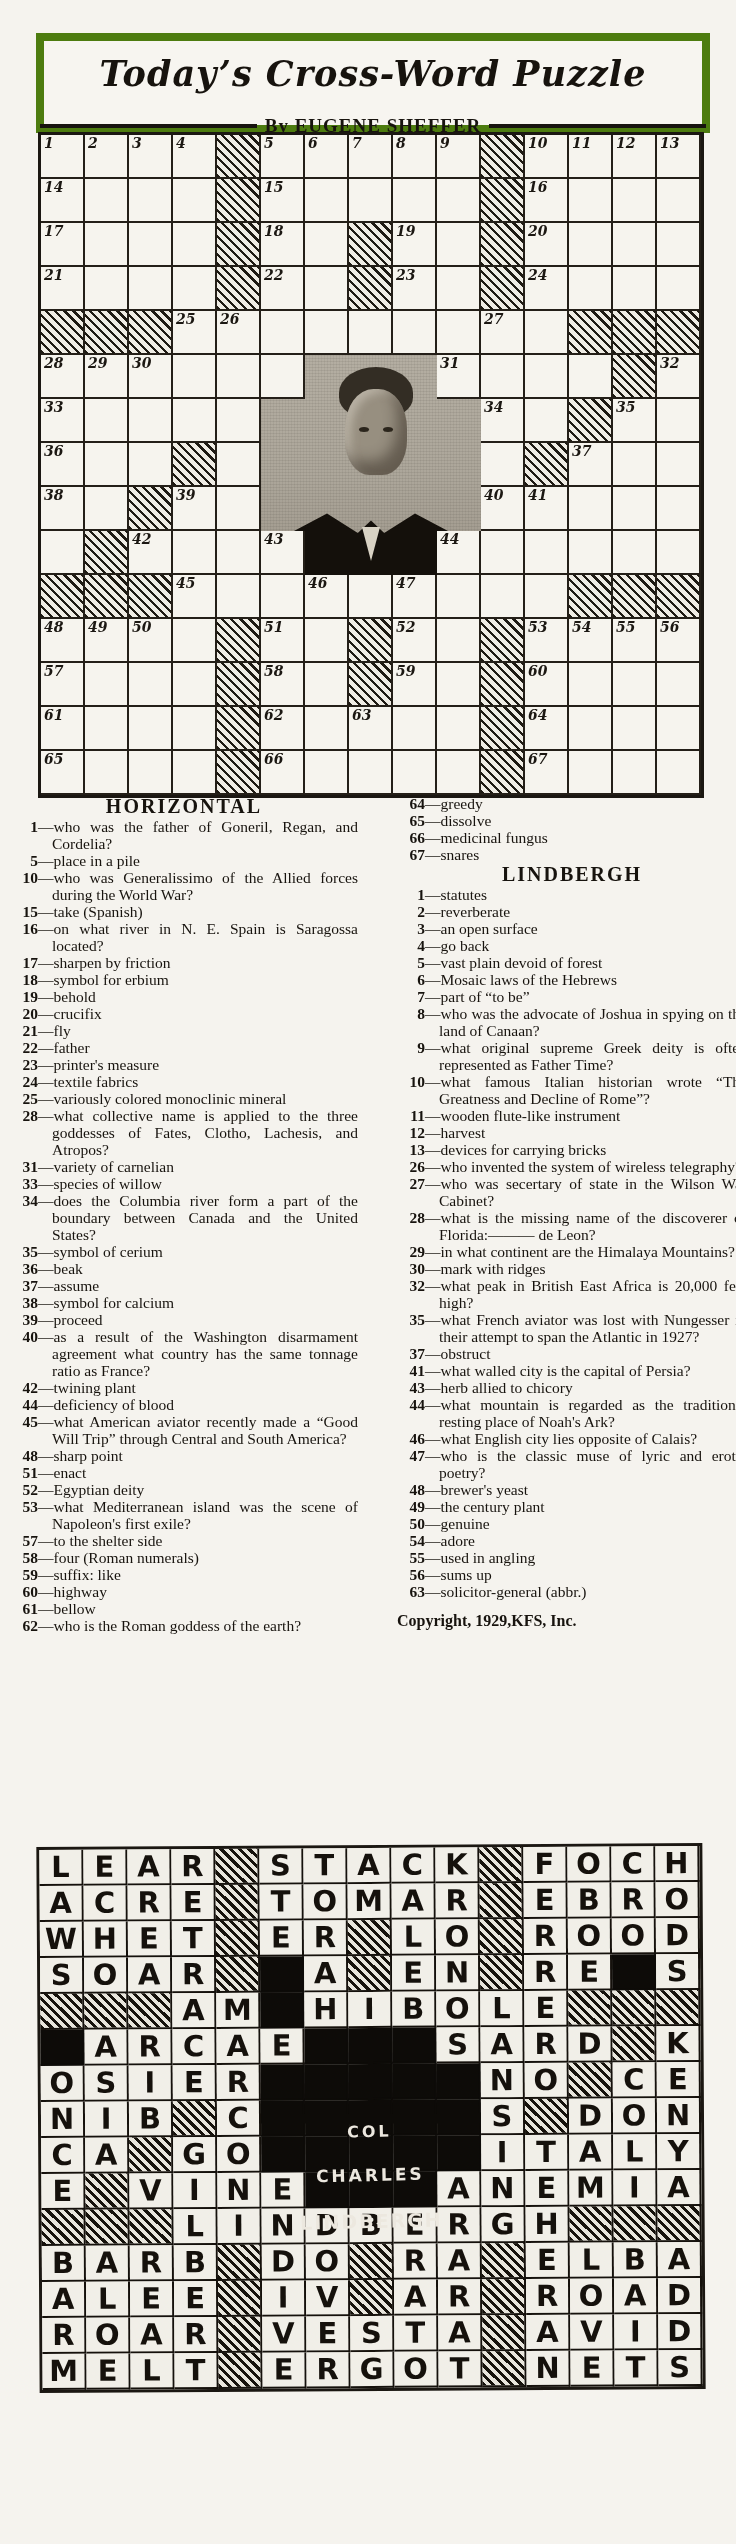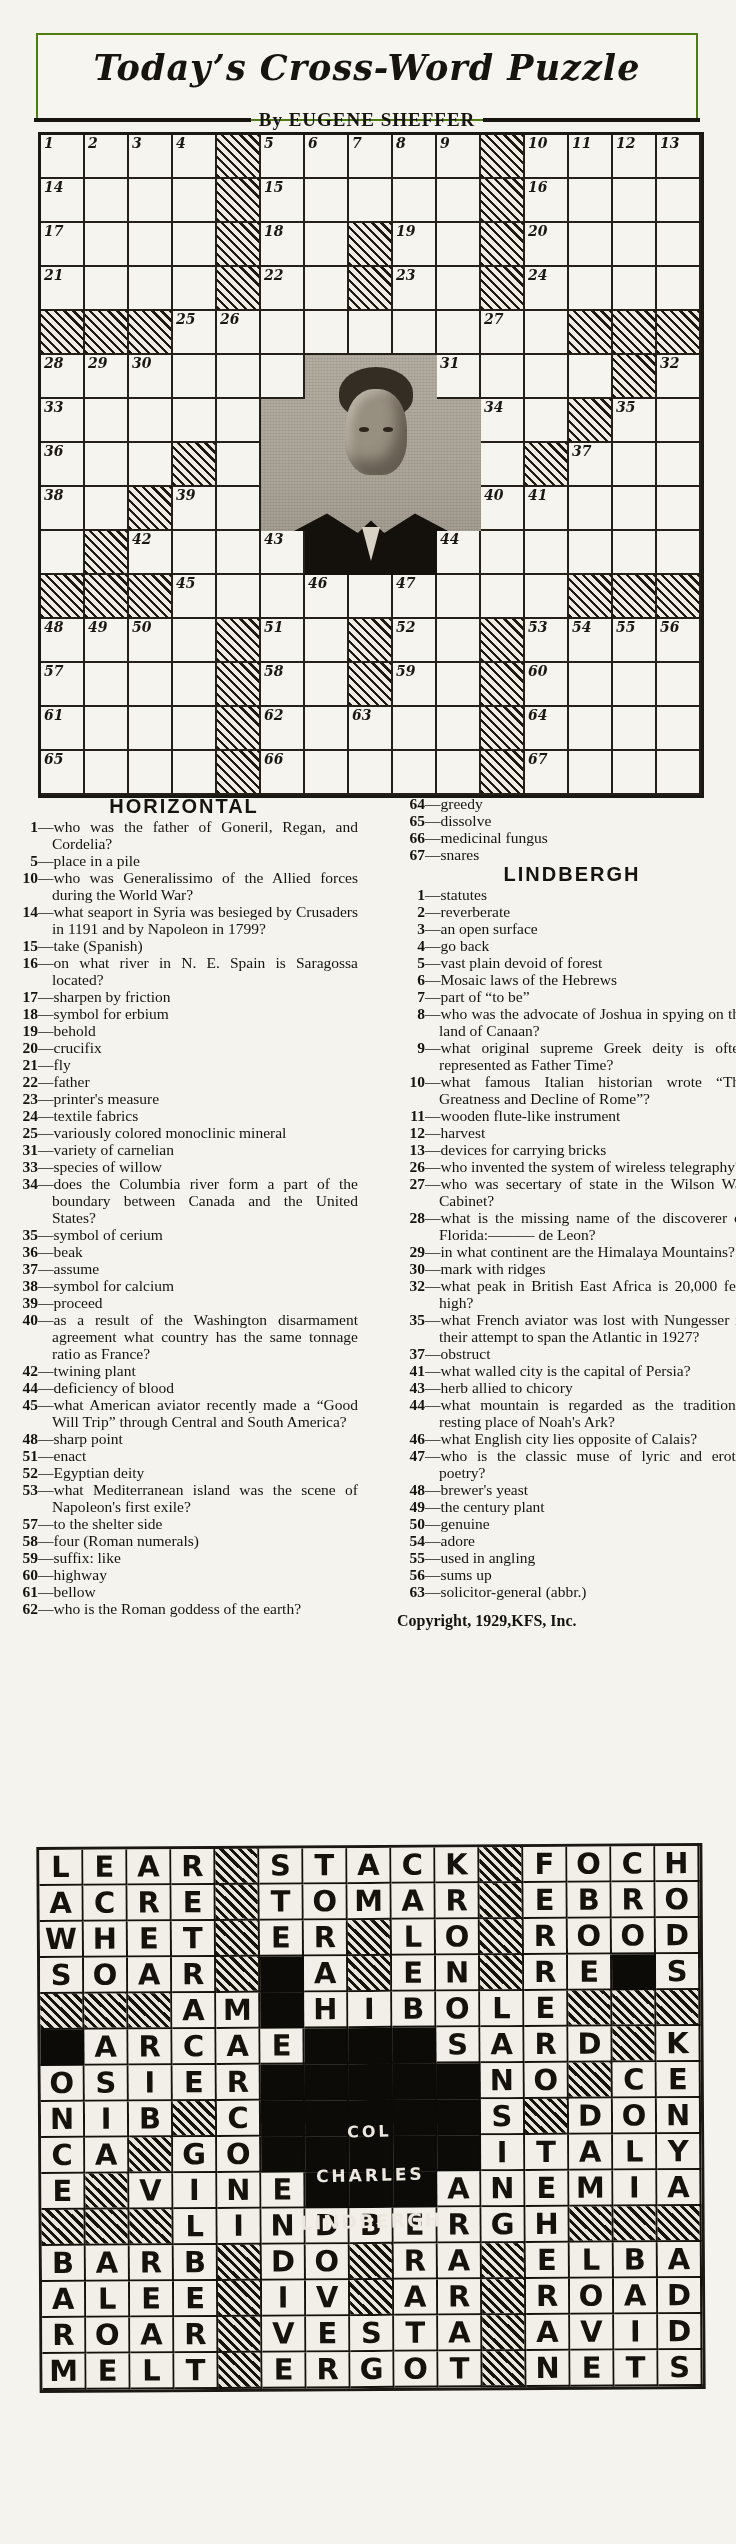--- a/index.html
+++ b/index.html
@@ -1,20 +1,20 @@
 <!DOCTYPE html>
 <html><head>
 <meta charset="utf-8">
 <style>
   html,body{margin:0;padding:0;}
   #page{position:relative;width:736px;height:2544px;background:#f5f3ee;
         font-family:"Liberation Serif",serif;color:#17130e;overflow:hidden;}
   
   #title-box{position:absolute;left:36px;top:33px;width:658px;height:84px;
-             border:2px solid #4d7c0f;background:#f7f5f0;}
+             border:8px solid #4d7c0f;background:#f7f5f0;}
   #title-text{margin-top:12px;text-align:center;font-family:"DejaVu Serif",serif;
               font-style:italic;font-weight:bold;font-size:35px;letter-spacing:1px;}
   #byline-row{position:absolute;left:-4px;right:-4px;bottom:-12px;display:flex;align-items:center;}
   .byline-rule{flex:1;height:4px;background:#17130e;}
   #byline-text{padding:0 8px;font-weight:bold;font-size:19px;letter-spacing:1px;background:transparent;}
   
   .xwgrid{position:absolute;left:38px;top:132px;width:660px;
           display:grid;grid-template-columns:repeat(15,44px);
           border:3px solid #1b1712;background:#f6f4ee;}
   #puzzle-cells{grid-auto-rows:44px;}
@@ -39,21 +39,21 @@
   #ph-eye-l{left:98px;} #ph-eye-r{left:122px;}
   #ph-suit{left:0;bottom:0;width:220px;height:70px;background:#14100b;
            clip-path:polygon(0 100%,0 62%,30% 12%,44% 40%,50% 22%,56% 40%,70% 12%,100% 62%,100% 100%);}
   #ph-shirt{left:101px;bottom:14px;width:18px;height:34px;background:#d8d2c4;
             clip-path:polygon(0 0,100% 0,50% 100%);}
   
   .clue-col{position:absolute;top:795px;font-size:15.5px;line-height:17px;text-align:justify;}
   #col-left{left:10px;width:348px;}
   #col-right{left:397px;width:350px;}
   .list-header{text-align:center;font-weight:bold;font-size:20px;letter-spacing:2px;
-               font-family:Liberation Sans, sans-serif;line-height:22px;margin-bottom:1px;}
+               font-family:Liberation Serif, serif;line-height:22px;margin-bottom:1px;}
   .clue{padding-left:42px;text-indent:-42px;}
   .clue .n{display:inline-block;width:28px;text-align:right;font-weight:bold;text-indent:0;}
   #copyright{font-weight:bold;font-size:16px;margin-top:12px;}
   
   #solution-grid{top:1845px;transform:rotate(-0.35deg);border-width:3px;background:#f1efe8;}
   #solution-cells{grid-auto-rows:44px;}
   #solution-grid .cell{border-right:2.5px solid #15110c;border-bottom:2.5px solid #15110c;
       background:#f1efe8;display:flex;align-items:center;justify-content:center;
       font-family:"DejaVu Sans",sans-serif;font-weight:bold;font-size:29px;color:#15110c;}
   #solution-grid .cell.black{background:repeating-linear-gradient(45deg,#16120c 0px,#16120c 3px,#e8e5dc 3px,#e8e5dc 6.6px);}
@@ -447,32 +447,32 @@
       <div class="cell"></div>
       <div class="cell"></div>
     </div>
 
   <div class="clue-col" id="col-left">
     <div class="list-header">HORIZONTAL</div>
     <div id="h-clues">
         <div class="clue"><span class="n">1</span>—who was the father of Goneril, Regan, and Cordelia?</div>
         <div class="clue"><span class="n">5</span>—place in a pile</div>
         <div class="clue"><span class="n">10</span>—who was Generalissimo of the Allied forces during the World War?</div>
-        <div class="clue"><span class="n">14</span>—what seaport in Syria was besieged by Crusaders in 1191 and by Napoleon in 1799?</div>
         <div class="clue"><span class="n">15</span>—take (Spanish)</div>
         <div class="clue"><span class="n">16</span>—on what river in N. E. Spain is Saragossa located?</div>
         <div class="clue"><span class="n">17</span>—sharpen by friction</div>
         <div class="clue"><span class="n">18</span>—symbol for erbium</div>
         <div class="clue"><span class="n">19</span>—behold</div>
         <div class="clue"><span class="n">20</span>—crucifix</div>
         <div class="clue"><span class="n">21</span>—fly</div>
         <div class="clue"><span class="n">22</span>—father</div>
         <div class="clue"><span class="n">23</span>—printer's measure</div>
         <div class="clue"><span class="n">24</span>—textile fabrics</div>
         <div class="clue"><span class="n">25</span>—variously colored monoclinic mineral</div>
+        <div class="clue"><span class="n">28</span>—what collective name is applied to the three goddesses of Fates, Clotho, Lachesis, and Atropos?</div>
         <div class="clue"><span class="n">31</span>—variety of carnelian</div>
         <div class="clue"><span class="n">33</span>—species of willow</div>
         <div class="clue"><span class="n">34</span>—does the Columbia river form a part of the boundary between Canada and the United States?</div>
         <div class="clue"><span class="n">35</span>—symbol of cerium</div>
         <div class="clue"><span class="n">36</span>—beak</div>
         <div class="clue"><span class="n">37</span>—assume</div>
         <div class="clue"><span class="n">38</span>—symbol for calcium</div>
         <div class="clue"><span class="n">39</span>—proceed</div>
         <div class="clue"><span class="n">40</span>—as a result of the Washington disarmament agreement what country has the same tonnage ratio as France?</div>
         <div class="clue"><span class="n">42</span>—twining plant</div>

